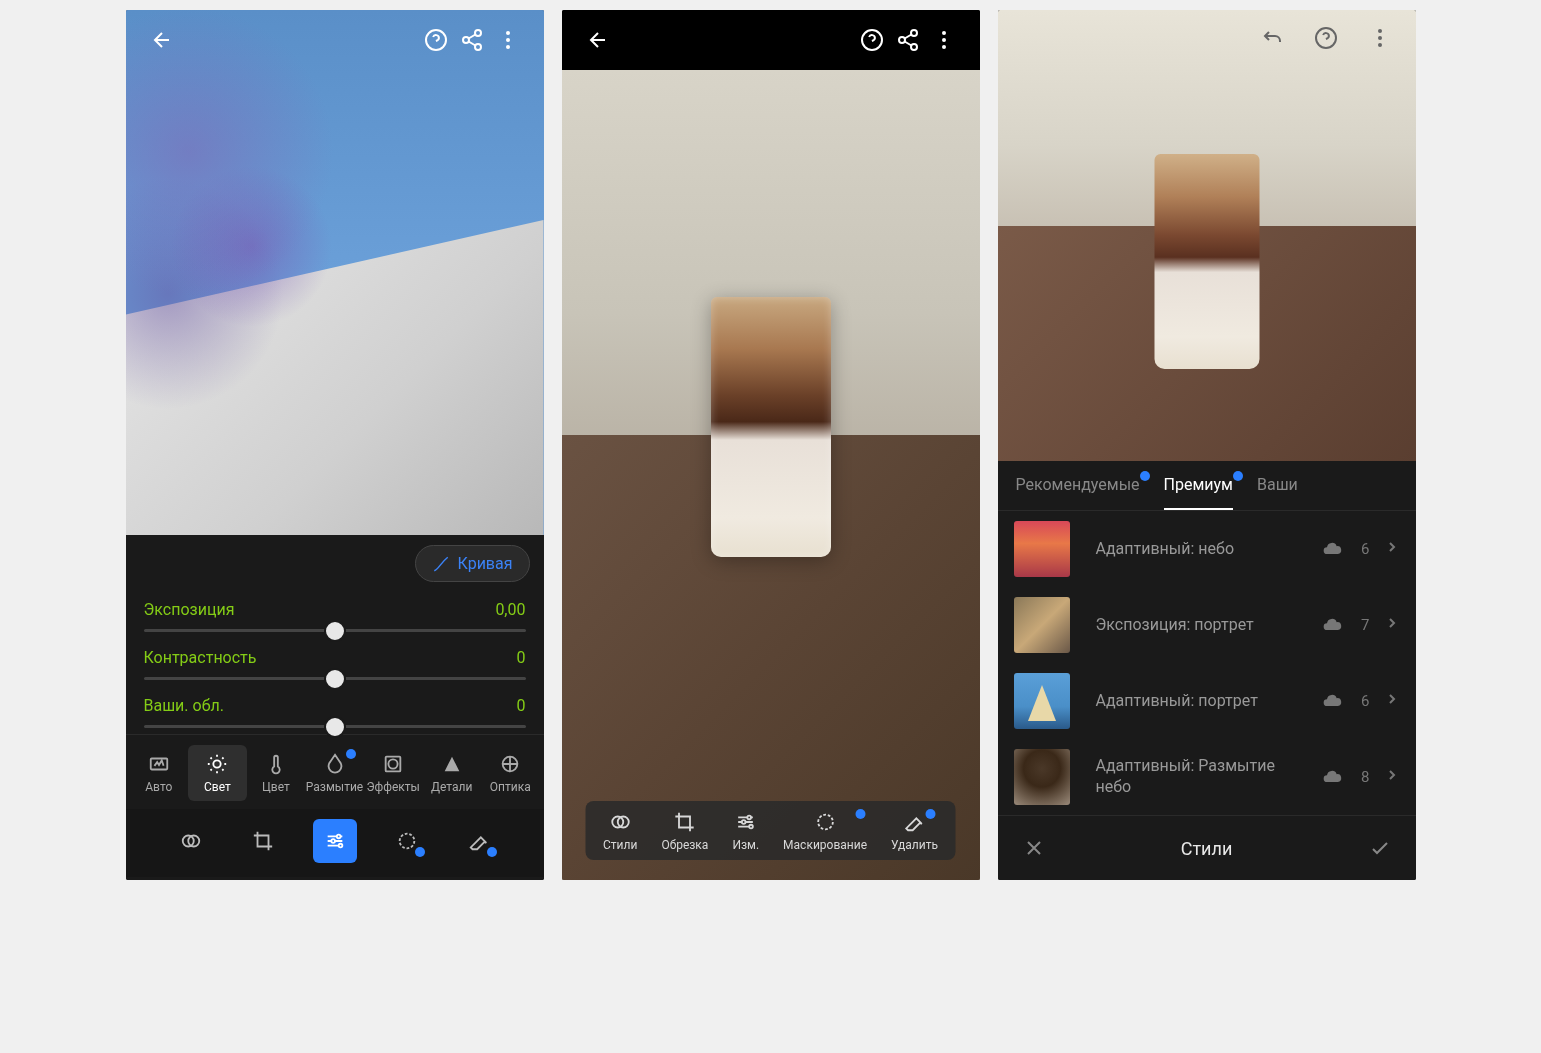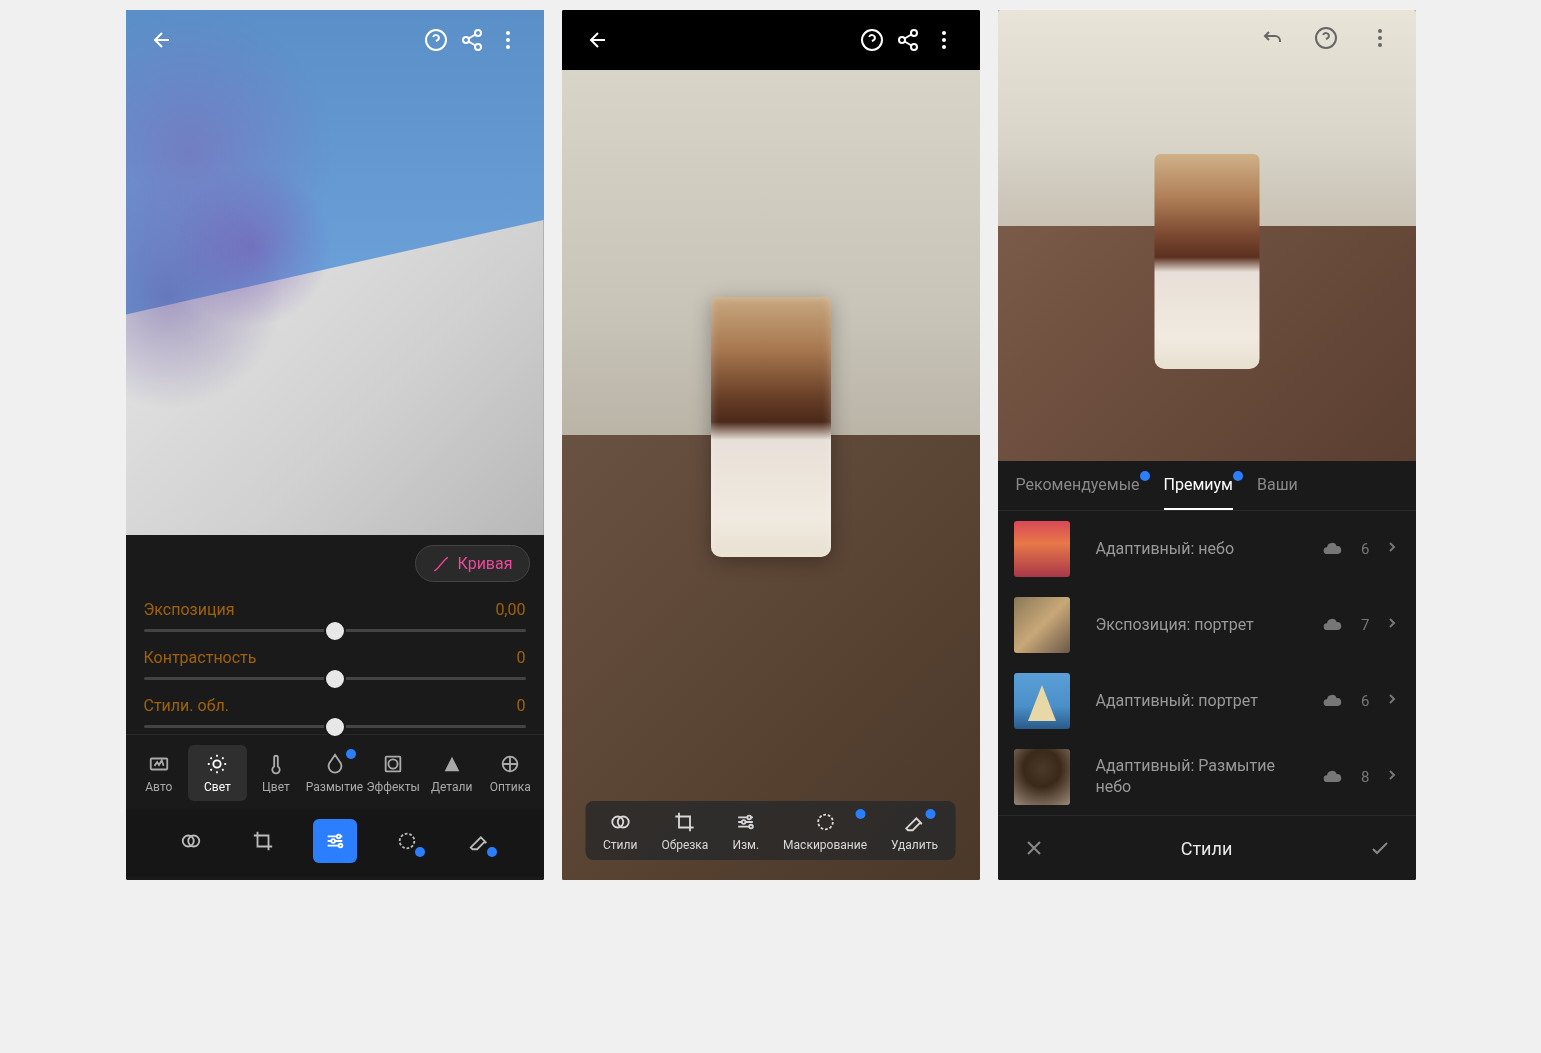--- a/index.html
+++ b/index.html
@@ -10,24 +10,24 @@
 .s1-hero { height: 525px; position: relative; background: linear-gradient(180deg, #4a7fb8 0%, #5a8fc8 35%, #d8d8d8 100%); }
 .s1-sky { position: absolute; inset: 0; background: linear-gradient(180deg, #5a8fc8 0%, #6a9fd8 50%); }
 .s1-building { position: absolute; bottom: 0; left: 0; right: 0; height: 60%; background: linear-gradient(135deg, #e8e8e8 0%, #d0d0d0 60%, #b8b8b8 100%); clip-path: polygon(0 100%, 0 30%, 100% 0, 100% 100%); }
 .s1-tree { position: absolute; top: 0; left: 0; right: 50%; bottom: 10%; background: radial-gradient(circle at 30% 30%, rgba(130,100,180,0.5) 0%, transparent 40%), radial-gradient(circle at 60% 50%, rgba(120,90,180,0.6) 0%, transparent 30%), radial-gradient(circle at 20% 60%, rgba(100,80,160,0.5) 0%, transparent 35%); }
 .s1-topbar { position: absolute; top: 0; left: 0; right: 0; height: 60px; display: flex; align-items: center; padding: 0 18px; z-index: 10; }
 .s1-topbar .spacer { flex: 1; }
 .icon-btn { width: 36px; height: 36px; display: flex; align-items: center; justify-content: center; color: #fff; cursor: pointer; }
 .icon-btn svg { width: 24px; height: 24px; }
 .s1-controls { flex: 1; background: #1a1a1a; padding: 0 0 0 0; display: flex; flex-direction: column; }
 .curves-row { display: flex; justify-content: flex-end; padding: 10px 14px 8px 14px; }
-.curves-btn { background: #2a2a2a; border: 1px solid #444; border-radius: 20px; padding: 8px 16px; display: flex; align-items: center; gap: 8px; color: #ec4899; font-size: 16px; cursor: pointer; }
+.curves-btn { background: #2a2a2a; border: 1px solid #444; border-radius: 20px; padding: 8px 16px; display: flex; align-items: center; gap: 8px; color: #3b82f6; font-size: 16px; cursor: pointer; }
 .curves-btn svg { width: 18px; height: 18px; }
 .slider-row { padding: 10px 18px 6px 18px; }
-.slider-label-row { display: flex; justify-content: space-between; color: #a16207; font-size: 16px; margin-bottom: 10px; }
+.slider-label-row { display: flex; justify-content: space-between; color: #84cc16; font-size: 16px; margin-bottom: 10px; }
 .slider-track { position: relative; height: 3px; background: #444; border-radius: 2px; }
 .slider-thumb { position: absolute; left: 50%; top: 50%; transform: translate(-50%, -50%); width: 22px; height: 22px; border-radius: 50%; background: #e8e8e8; border: 2px solid #1a1a1a; }
 .tool-row { display: flex; justify-content: space-around; align-items: center; padding: 10px 4px 8px 4px; border-top: 1px solid #2a2a2a; }
 .tool-item { display: flex; flex-direction: column; align-items: center; justify-content: center; gap: 5px; color: #aaa; font-size: 12px; width: 60px; height: 56px; border-radius: 6px; cursor: pointer; position: relative; }
 .tool-item.active { background: #2f2f2f; color: #fff; }
 .tool-item svg { width: 22px; height: 22px; }
 .tool-badge { position: absolute; top: 4px; right: 8px; width: 10px; height: 10px; border-radius: 50%; background: #2b7fff; }
 .bottom-row { display: flex; justify-content: center; align-items: center; gap: 28px; padding: 10px 0 14px 0; background: #161616; }
 .bot-btn { width: 44px; height: 44px; display: flex; align-items: center; justify-content: center; color: #bbb; border-radius: 6px; cursor: pointer; position: relative; }
 .bot-btn.primary { background: #2b7fff; color: #fff; }
@@ -132,21 +132,21 @@
       <div class="slider-label-row">
         <span>Контрастность</span>
         <span>0</span>
       </div>
       <div class="slider-track">
           <div class="slider-thumb"></div>
         </div>
     </div>
     <div class="slider-row">
       <div class="slider-label-row">
-        <span>Стили. обл.</span>
+        <span>Ваши. обл.</span>
         <span>0</span>
       </div>
       <div class="slider-track">
           <div class="slider-thumb"></div>
         </div>
     </div>
     <div class="tool-row">
       <div class="tool-item">
         <svg viewBox="0 0 24 24" fill="none" stroke="currentColor" stroke-width="2">
             <rect x="3" y="6" width="18" height="12" rx="1"></rect>

